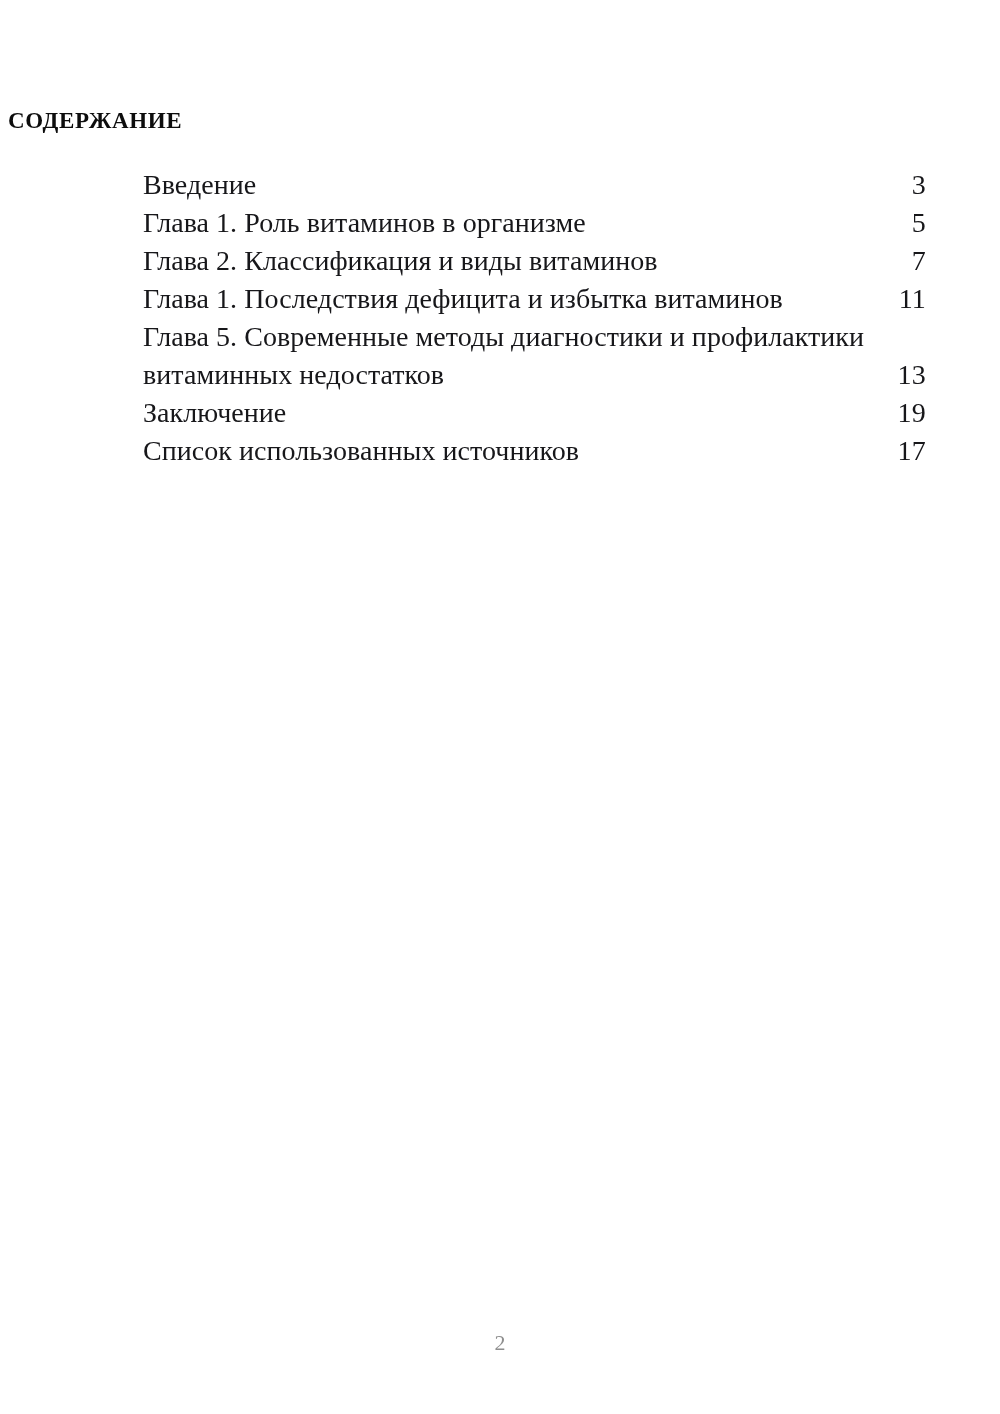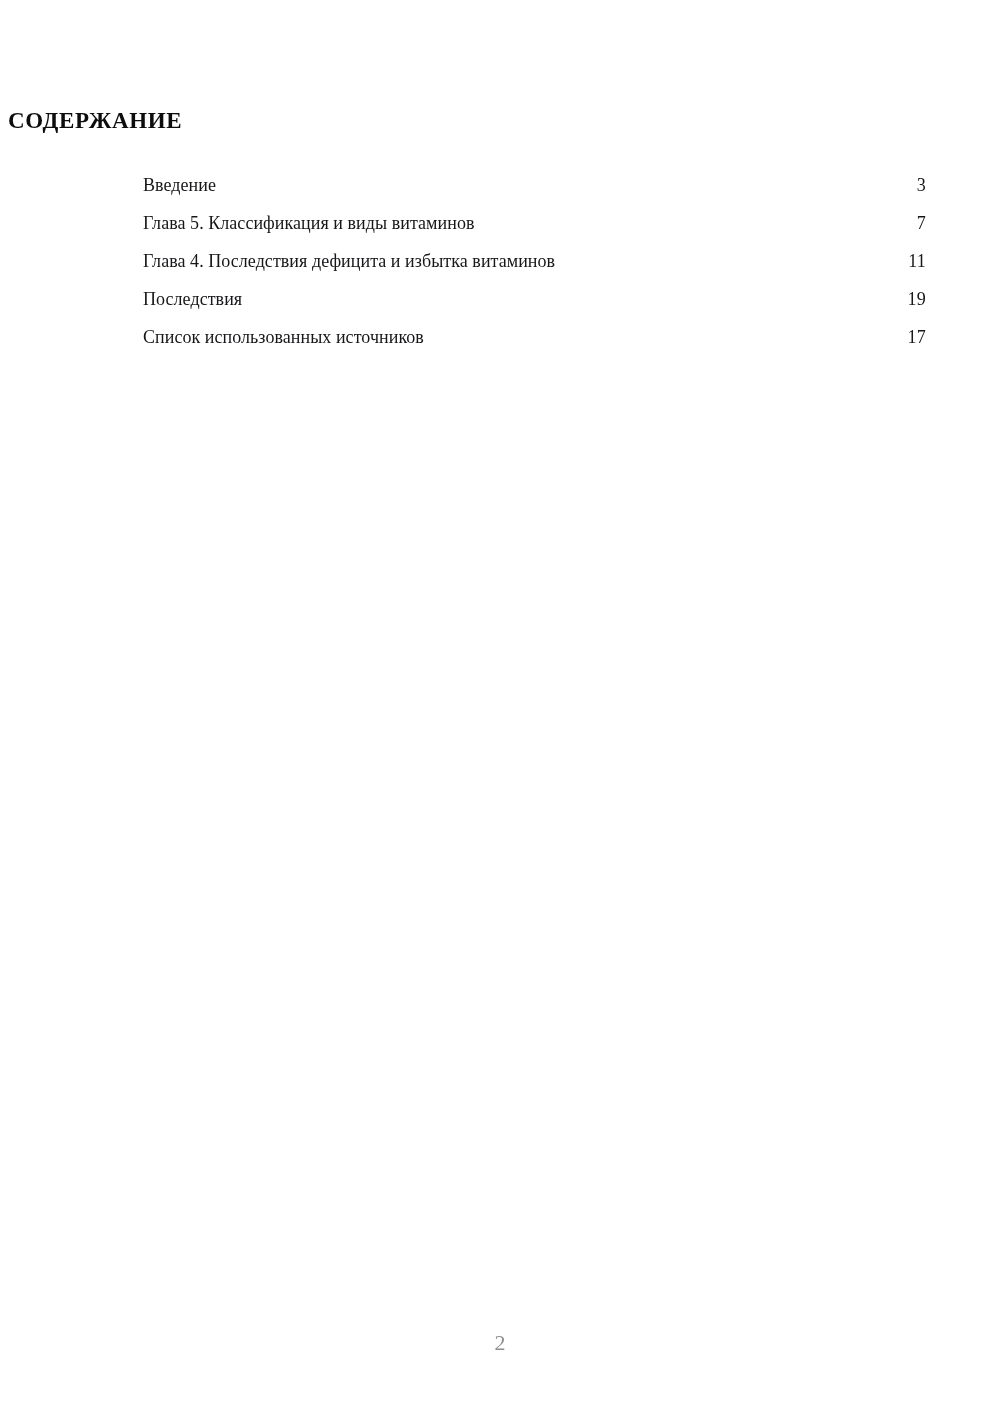--- a/index.html
+++ b/index.html
@@ -46,21 +46,21 @@
     position: absolute;
     top: 166px;
     left: 143px;
     width: 783px;
   }
 
   .toc-entry {
     display: flex;
     align-items: flex-start;
     column-gap: 18px;
-    font-size: 18px;
+    font-size: 28px;
     line-height: 38px;
     color: #17171a;
   }
 
   .toc-entry .entry-title {
     flex: 1 1 auto;
     text-align: left;
     white-space: pre-line;
     letter-spacing: 0.05px;
   }
@@ -96,29 +96,38 @@
 
   <h1 class="doc-title">СОДЕРЖАНИЕ</h1>
 
   <div class="toc">
 
   <div class="toc-entry">
         <span class="entry-title">Введение</span>
         <span class="entry-page">3</span>
       </div>
       <div class="toc-entry">
-        <span class="entry-title">Глава 5. Классификация и виды витаминов</span>
+        <span class="entry-title">Глава 1. Роль витаминов в организме</span>
+        <span class="entry-page">5</span>
+      </div>
+      <div class="toc-entry">
+        <span class="entry-title">Глава 2. Классификация и виды витаминов</span>
         <span class="entry-page">7</span>
       </div>
       <div class="toc-entry">
-        <span class="entry-title">Глава 4. Последствия дефицита и избытка витаминов</span>
+        <span class="entry-title">Глава 1. Последствия дефицита и избытка витаминов</span>
         <span class="entry-page">11</span>
       </div>
+      <div class="toc-entry multiline">
+        <span class="entry-title">Глава 5. Современные методы диагностики и профилактики
+витаминных недостатков</span>
+        <span class="entry-page">13</span>
+      </div>
       <div class="toc-entry">
-        <span class="entry-title">Последствия</span>
+        <span class="entry-title">Заключение</span>
         <span class="entry-page">19</span>
       </div>
       <div class="toc-entry">
         <span class="entry-title">Список использованных источников</span>
         <span class="entry-page">17</span>
       </div>
     </div>
 
   <div class="folio">2</div>
 

